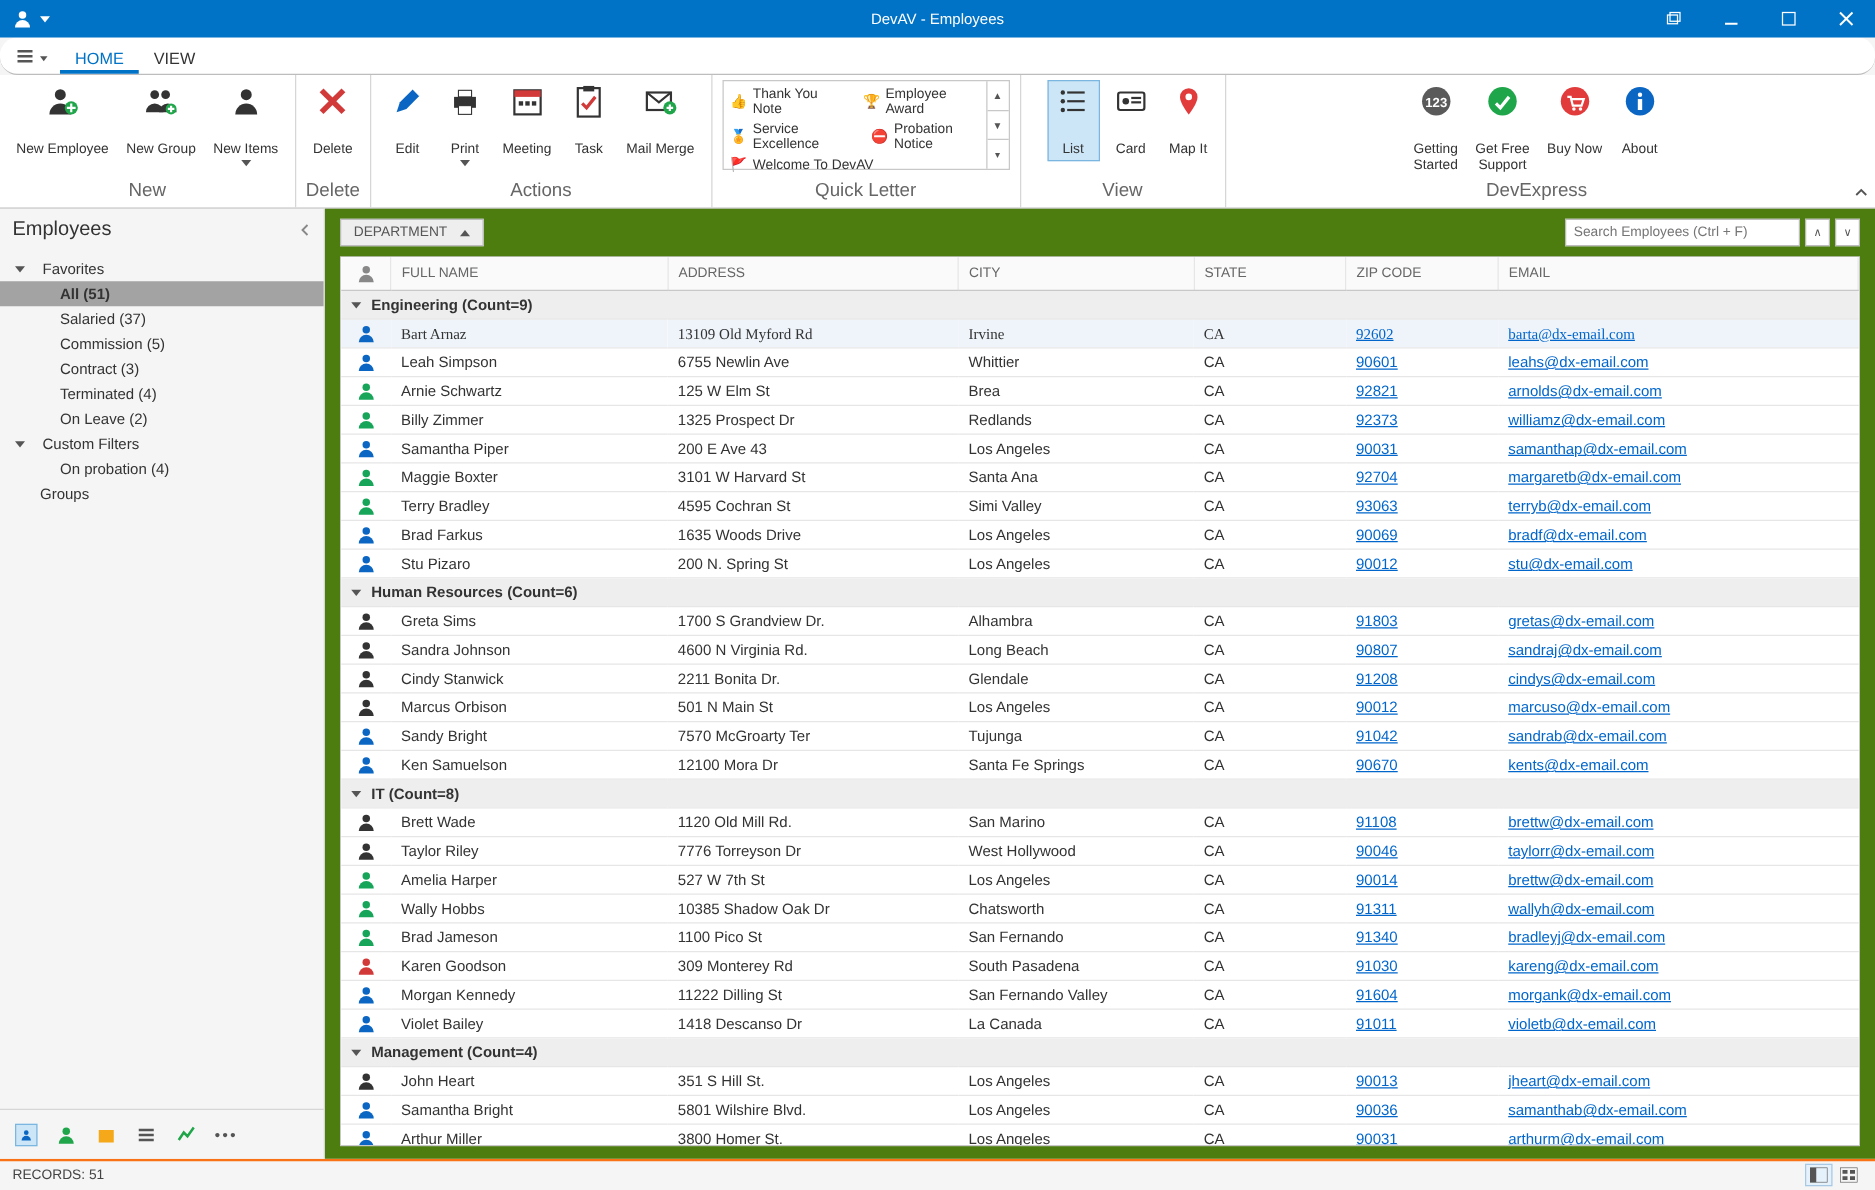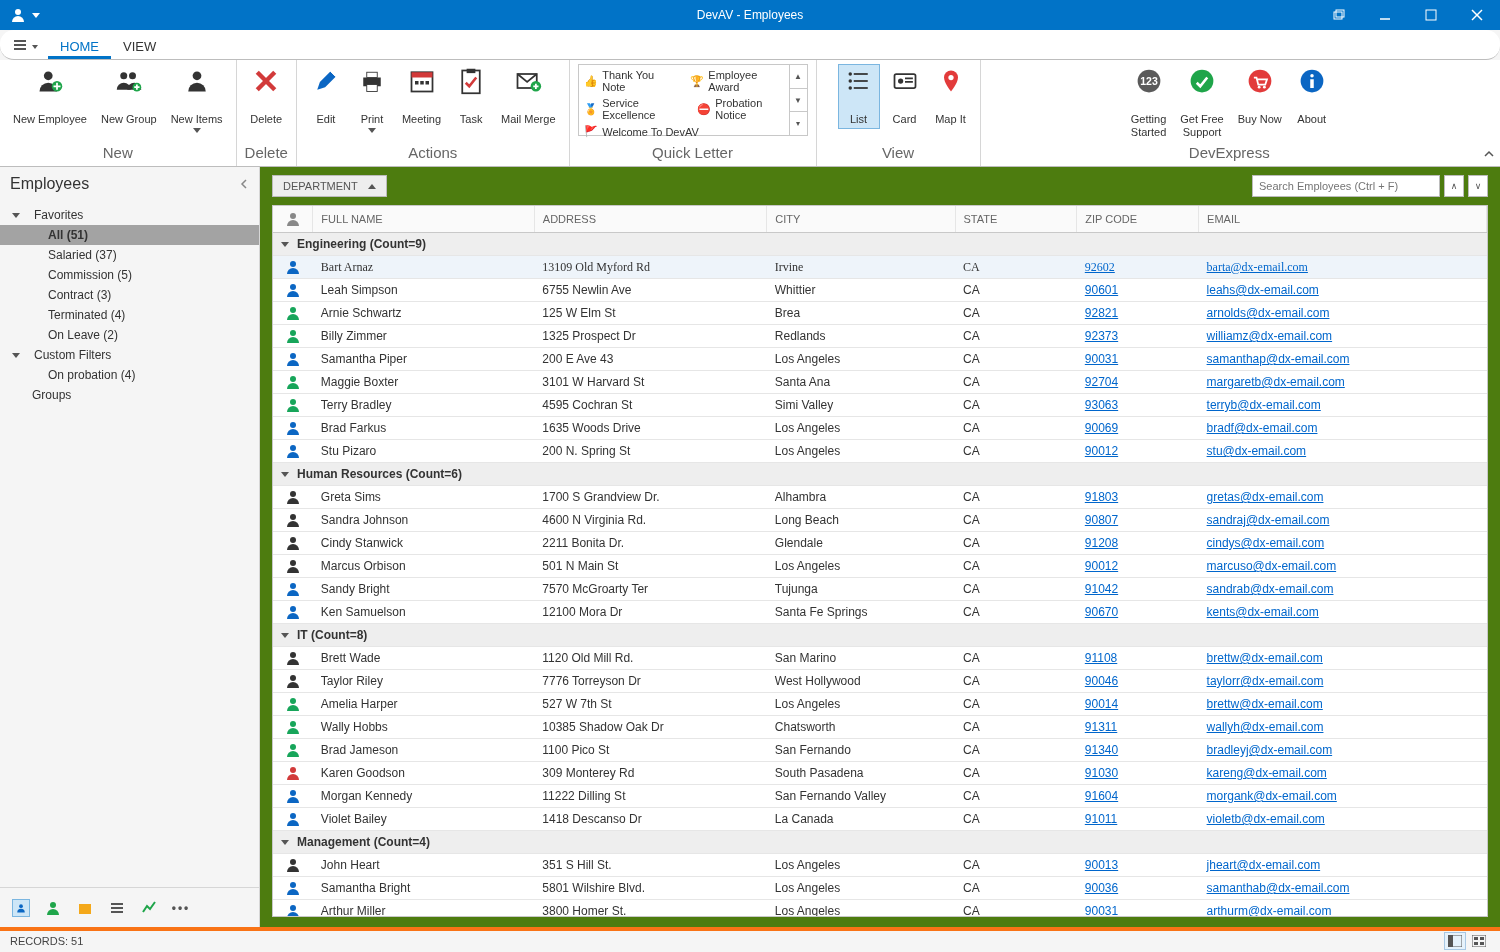--- a/index.html
+++ b/index.html
@@ -58,21 +58,21 @@
   table { width:100%; border-collapse:collapse; table-layout:fixed; }
   th { background:#fafafa; border-bottom:1px solid #c8c8c8; border-right:1px solid #e6e6e6; text-align:left; padding:5px 8px; font-weight:normal; font-size:11px; color:#666; }
   th:first-child { width:36px; }
   td { border-bottom:1px solid #e6e6e6; padding:3px 8px; font-size:12px; white-space:nowrap; overflow:hidden; text-overflow:ellipsis;}
   tr.grouprow td { background:#eeeeee; font-weight:600; padding:4px 8px;}
   tr.selected td { background:#eef4fa;font-family:Liberation Serif, serif; }
   .link { color:#0066cc; text-decoration:underline; cursor:pointer; }
   .pico { width:16px; height:16px; margin:auto; display:block;}
   .chev { display:inline-block; width:0;height:0;border-left:4px solid transparent;border-right:4px solid transparent;border-top:5px solid #555; margin-right:8px; vertical-align:middle;}
   
-  .statusbar { height:24px; background:#f5f5f5; border-top:4px solid #f97316; display:flex; align-items:center; padding:0 10px; font-size:11px; color:#444;}
+  .statusbar { height:24px; background:#f5f5f5; border-top:2px solid #f97316; display:flex; align-items:center; padding:0 10px; font-size:11px; color:#444;}
   .statusbar .spacer { flex:1; }
   .stico { width:22px; height:18px; border:1px solid transparent; display:flex; align-items:center; justify-content:center; margin-left:2px; cursor:pointer;}
   .stico.active { border-color:#a8c8e4; background:#e6f2fb;}
   
   svg { display:block; }
   .ico32 svg { width:28px; height:28px; }
   .s16 { width:16px; height:16px; }
 </style>
 </head>
 <body>

